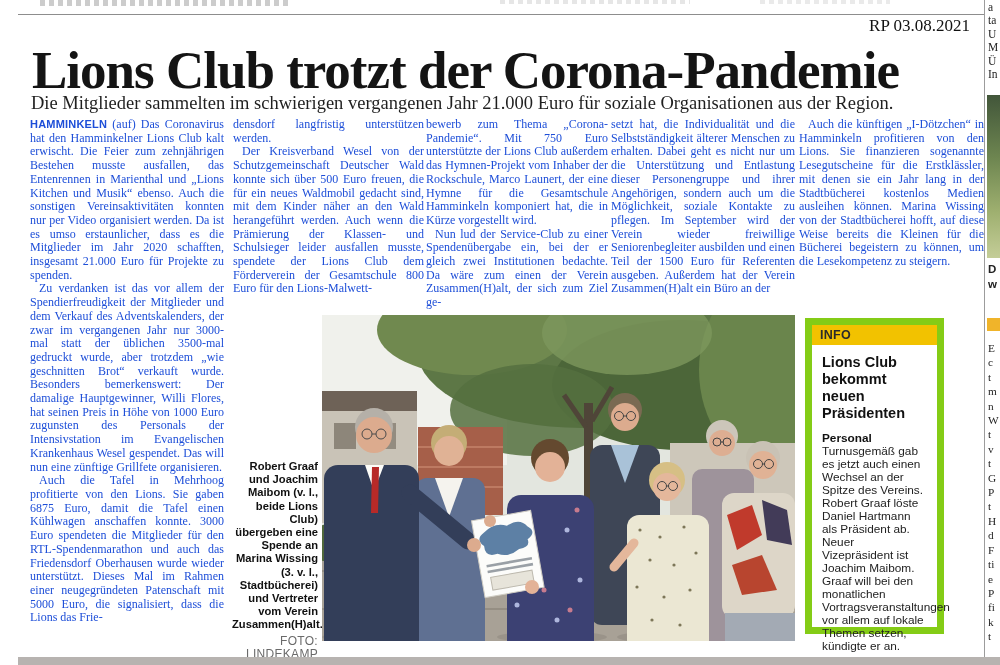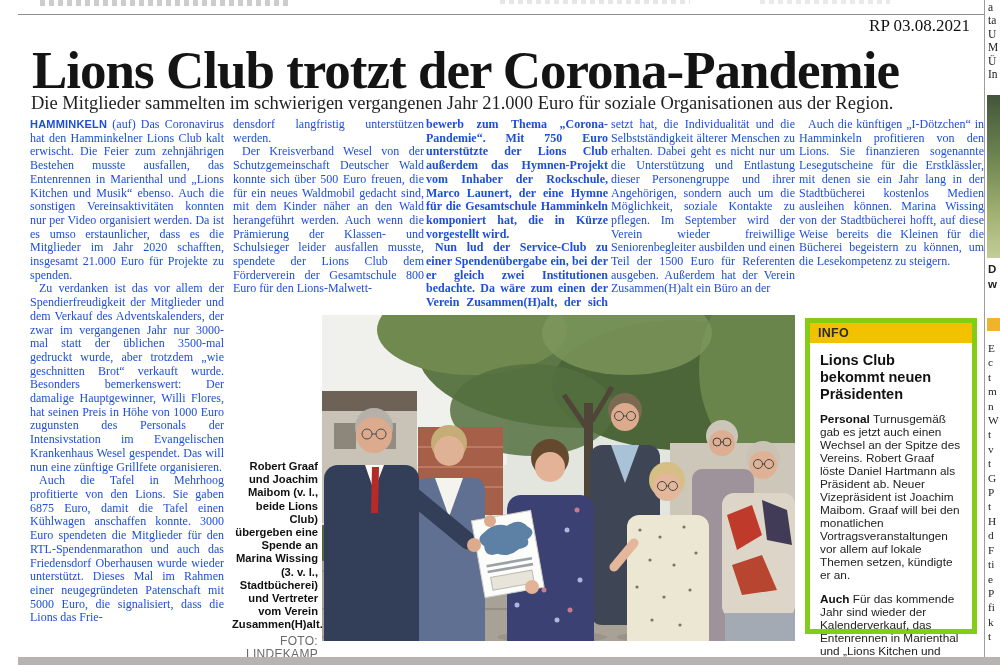--- a/index.html
+++ b/index.html
@@ -20,34 +20,34 @@
     font-size:18.5px;line-height:22px;color:#1f1f1f;}
 
   
   .col{position:absolute;top:118px;font-size:12px;line-height:13.7px;
     text-align:justify;hyphens:auto;-webkit-hyphens:auto;overflow:hidden;color:#1d4ed8;}
   .col p{margin:0;}
   .col p.indent{text-indent:9px;}
   .city-lead{font-family:"Liberation Sans",sans-serif;font-weight:700;font-size:11px;letter-spacing:.2px;}
   #col1{left:30px;width:194px;height:527px;}
   #col2{left:233px;width:191px;height:192px;}
-  #col3{left:426px;width:182px;height:192px;font-weight:bold;}
+  #col3{left:426px;width:182px;height:192px;}
   #col4{left:611px;width:184px;height:192px;}
   #col5{left:799px;width:185px;height:196px;}
 
   
   .photo-wrap{position:absolute;left:322px;top:315px;width:473px;height:326px;}
   .caption{position:absolute;left:232px;top:460px;width:86px;text-align:right;
     font-family:"Liberation Sans",sans-serif;font-weight:700;
     font-size:11.2px;line-height:13.2px;color:#101010;}
   .credit{margin-top:3px;font-weight:400;font-size:12px;color:#6a6a6a;letter-spacing:.3px;}
 
   
-  .info-box{position:absolute;left:805px;top:318px;width:172px;height:316px;
-    border:5px solid #84cc16;background:#fff;box-sizing:border-box;
+  .info-box{position:absolute;left:805px;top:318px;width:139px;height:316px;
+    border:7px solid #84cc16;background:#fff;box-sizing:border-box;
     font-family:"Liberation Sans",sans-serif;}
   .info-header{height:20px;display:flex;align-items:center;padding:0 8px;
     font-weight:700;font-size:12.5px;color:#2b2b2b;letter-spacing:.3px;}
   .info-body{padding:9px 10px 0 10px;}
   .info-title{font-weight:700;font-size:14.5px;line-height:17px;color:#111;margin:0 0 10px 0;}
   .info-item{font-size:11.8px;line-height:13px;color:#222;margin:0 0 11px 0;}
   .info-lead{font-weight:700;color:#111;}
 
   
   .edge-frag{position:absolute;left:988px;width:12px;overflow:hidden;

